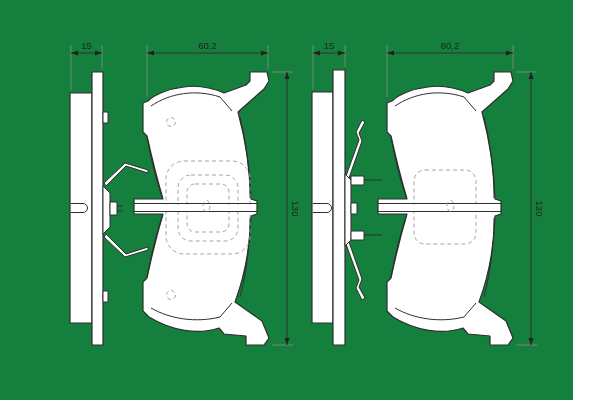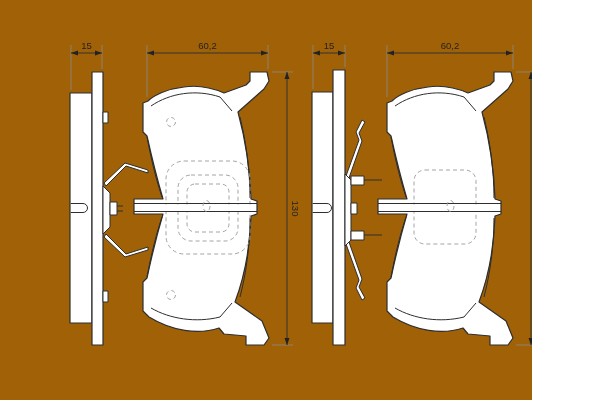--- a/index.html
+++ b/index.html
@@ -1,16 +1,16 @@
 <!DOCTYPE html>
 <html><head>
 <meta charset="utf-8">
 <style>
   html,body{margin:0;padding:0;background:#fff;}
-  .canvas{position:relative;width:532px;height:400px;background:#a16207;overflow:hidden;
+  .canvas{position:relative;width:573px;height:400px;background:#15803d;overflow:hidden;
           font-family:"Liberation Sans", sans-serif;}
   svg{display:block;}
   .dim-text{font-family:"Liberation Sans", sans-serif;font-size:9.5px;fill:#222;}
   .outline{fill:#fff;stroke:#2e2e2e;stroke-width:1.2;stroke-linejoin:round;}
   .thin{fill:none;stroke:#2e2e2e;stroke-width:1;stroke-linejoin:round;}
   .hw{fill:#fff;stroke:#2e2e2e;stroke-width:1;stroke-linejoin:round;}
   .dash{fill:none;stroke:#9a9a9a;stroke-width:0.9;stroke-dasharray:4 3;}
   .ext{stroke:#8a8a8a;stroke-width:0.8;fill:none;}
   .dimline{stroke:#333;stroke-width:1;fill:none;}
   .arrow{fill:#222;stroke:none;}

